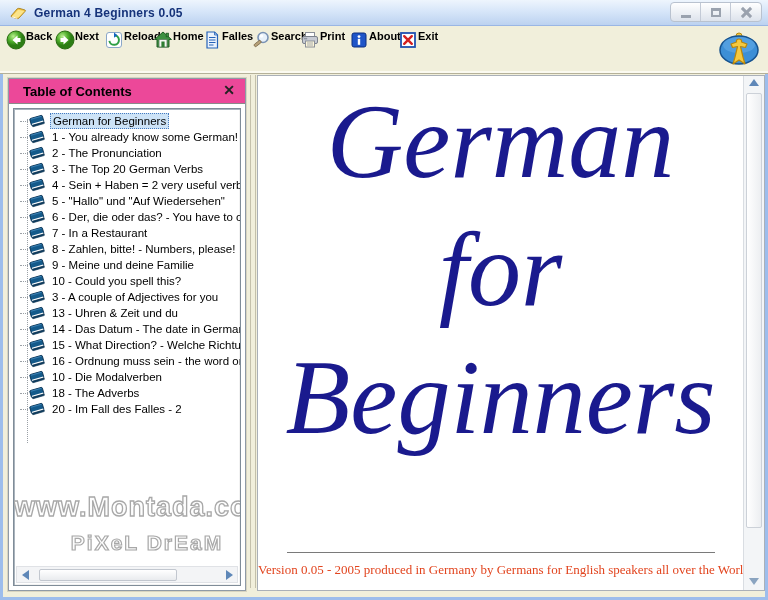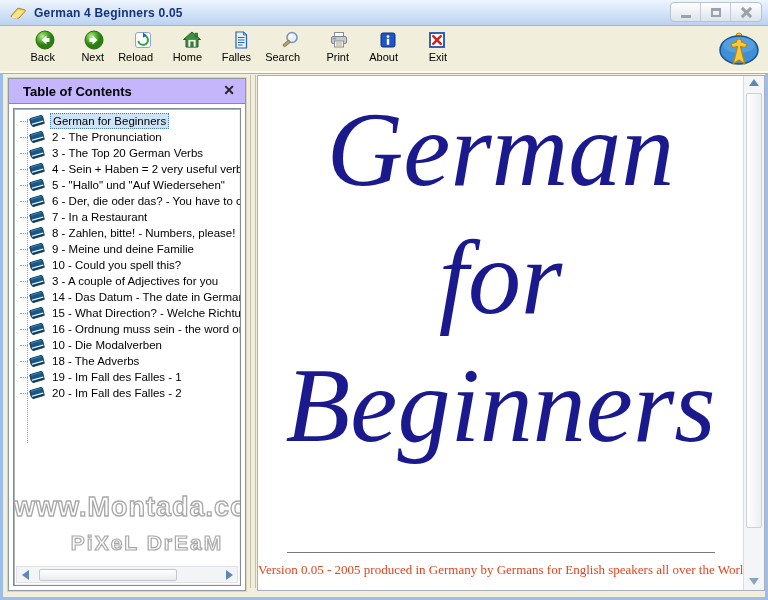--- a/index.html
+++ b/index.html
@@ -24,32 +24,32 @@
   .glyph-min{width:10px; height:3px; background:#9aa2ae; margin-top:8px;}
   .glyph-max{width:10px; height:9px; border:2px solid #9aa2ae; border-top-width:3px;}
   .glyph-x{position:relative; width:11px; height:11px;}
   .glyph-x:before,.glyph-x:after{content:""; position:absolute; left:4px; top:-1px; width:3px; height:13px; background:#9aa2ae;}
   .glyph-x:before{transform:rotate(45deg);} .glyph-x:after{transform:rotate(-45deg);}
 
   
   .toolbar{position:absolute; left:-3px; top:26px; width:768px; height:48px;
     background:#f1efdb; border-bottom:1px solid #b5b199;
     box-shadow:inset 0 -2px 0 #fbfaf0; display:flex; align-items:flex-start; padding:3px 0 0 6px;}
-  .tool-btn{width:49px; display:flex; flex-direction:column; align-items:flex-end; cursor:default;}
+  .tool-btn{width:49px; display:flex; flex-direction:row; align-items:flex-start; cursor:default;font-weight:bold;}
   .tool-icon{height:21px; display:flex; align-items:center; justify-content:center;}
   .tool-label{font-size:11px; color:#000; margin-top:1px; white-space:nowrap;}
   .brand-logo{position:absolute; right:7px; top:5px; width:44px; height:36px;}
 
   
   .main{position:absolute; left:0; top:75px; width:762px; height:519px; background:#f1efdb;}
 
   
   .toc-panel{position:absolute; left:5px; top:3px; width:238px; height:513px;
     background:#fff; border:1px solid #8f9aa6; box-shadow:0 0 0 1px #d8d4c0;}
-  .toc-header{position:absolute; left:0; top:0; right:0; height:25px; background:#c4b5fd;
+  .toc-header{position:absolute; left:0; top:0; right:0; height:25px; background:#ec4899;
     border-bottom:1px solid #8a8a8a; box-shadow:0 1px 0 #ffffff;}
   .toc-title{position:absolute; left:14px; top:5px; font-size:13px; font-weight:bold; color:#000;}
   .toc-close{position:absolute; right:10px; top:3px; font-size:14px; font-weight:bold; color:#222; cursor:default;}
   .toc-listbox{position:absolute; left:4px; top:29px; right:4px; bottom:4px; background:#fff;
     border:1px solid #7f8c98; box-shadow:inset 1px 1px 0 #aab4bd, inset -1px -1px 0 #f2f2f2; overflow:hidden;}
   .toc-tree{position:absolute; left:0; top:4px; right:0;}
   .tree-vline{position:absolute; left:13px; top:10px; width:0; border-left:1px dotted #9aa0a6;}
   .toc-row{position:relative; height:16px; display:flex; align-items:center; white-space:nowrap; overflow:hidden; padding-left:6px;}
   .conn{width:8px; height:0; border-top:1px dotted #9aa0a6; margin-right:1px; flex:0 0 auto;}
   .book{width:17px; height:14px; flex:0 0 auto; margin-right:4px; display:inline-flex;}
@@ -70,21 +70,21 @@
   .h-thumb{position:absolute; left:22px; width:138px; top:2px; height:12px;
     background:linear-gradient(#ffffff,#e9ebee); border:1px solid #c2c7cf; border-radius:2px;}
 
   
   .splitter{position:absolute; left:245px; top:0; width:9px; height:513px;
     background:repeating-linear-gradient(90deg,#f1efdb 0 2px,#c4c0aa 2px 3px,#f1efdb 3px 5px);}
 
   
   .content{position:absolute; left:254px; top:0px; right:0; height:516px; background:#fff; border:1px solid #aab0b8;}
   .content-body{position:absolute; left:0; top:0; right:21px; bottom:0; overflow:hidden;}
-  .big-title{margin-top:10px; text-align:center; font-family:"Liberation Serif", serif; font-style:italic;
+  .big-title{margin-top:2px; text-align:center; font-family:"Liberation Serif", serif; font-style:italic;
     font-size:106px; line-height:128px; color:var(--accent,#1a1a8e); white-space:nowrap;}
   .content-rule{position:absolute; left:29px; right:28px; bottom:37px; height:1px; background:#7a7a7a;}
   .content-footer{position:absolute; left:0; right:0; bottom:12px; text-align:center;
     font-family:"Liberation Serif", serif; font-size:13px; color:var(--footer-red,#e2441e); white-space:nowrap;}
 
   .vscroll{position:absolute; right:0; top:0; width:21px; bottom:0; background:#f3f5f7; border-left:1px solid #d9dde2;}
   .v-arrow-up{position:absolute; top:3px; left:0; right:0; display:flex; justify-content:center;}
   .v-arrow-down{position:absolute; bottom:5px; left:0; right:0; display:flex; justify-content:center;}
   .tri-up{width:0;height:0;border-left:5px solid transparent;border-right:5px solid transparent;border-bottom:7px solid #5e87b8;}
   .tri-down{width:0;height:0;border-left:5px solid transparent;border-right:5px solid transparent;border-top:7px solid #8aa4c0;}
@@ -264,20 +264,34 @@
               <span class="book">
                 <svg viewBox="0 0 17 14" width="17" height="14">
                   <g transform="rotate(-16 8 7)">
                     <rect x="1.5" y="2.8" width="13" height="7.2" rx="1" fill="#145a8a" stroke="#0a3354" stroke-width="0.9"></rect>
                     <rect x="2.4" y="8.2" width="11.6" height="1.8" fill="#ffffff"></rect>
                     <rect x="2.2" y="9.8" width="12.4" height="1.6" rx="0.6" fill="#0e4066" stroke="#082c48" stroke-width="0.6"></rect>
                     <path d="M2.6 3.6 L13.6 3.6" stroke="#3c82b4" stroke-width="1"></path>
                   </g>
                 </svg>
               </span>
+              <span class="row-label">1 - You already know some German!</span>
+            </div>
+            <div class="toc-row">
+              <span class="conn"></span>
+              <span class="book">
+                <svg viewBox="0 0 17 14" width="17" height="14">
+                  <g transform="rotate(-16 8 7)">
+                    <rect x="1.5" y="2.8" width="13" height="7.2" rx="1" fill="#145a8a" stroke="#0a3354" stroke-width="0.9"></rect>
+                    <rect x="2.4" y="8.2" width="11.6" height="1.8" fill="#ffffff"></rect>
+                    <rect x="2.2" y="9.8" width="12.4" height="1.6" rx="0.6" fill="#0e4066" stroke="#082c48" stroke-width="0.6"></rect>
+                    <path d="M2.6 3.6 L13.6 3.6" stroke="#3c82b4" stroke-width="1"></path>
+                  </g>
+                </svg>
+              </span>
               <span class="row-label">2 - The Pronunciation</span>
             </div>
             <div class="toc-row">
               <span class="conn"></span>
               <span class="book">
                 <svg viewBox="0 0 17 14" width="17" height="14">
                   <g transform="rotate(-16 8 7)">
                     <rect x="1.5" y="2.8" width="13" height="7.2" rx="1" fill="#145a8a" stroke="#0a3354" stroke-width="0.9"></rect>
                     <rect x="2.4" y="8.2" width="11.6" height="1.8" fill="#ffffff"></rect>
                     <rect x="2.2" y="9.8" width="12.4" height="1.6" rx="0.6" fill="#0e4066" stroke="#082c48" stroke-width="0.6"></rect>
@@ -404,20 +418,34 @@
               <span class="book">
                 <svg viewBox="0 0 17 14" width="17" height="14">
                   <g transform="rotate(-16 8 7)">
                     <rect x="1.5" y="2.8" width="13" height="7.2" rx="1" fill="#145a8a" stroke="#0a3354" stroke-width="0.9"></rect>
                     <rect x="2.4" y="8.2" width="11.6" height="1.8" fill="#ffffff"></rect>
                     <rect x="2.2" y="9.8" width="12.4" height="1.6" rx="0.6" fill="#0e4066" stroke="#082c48" stroke-width="0.6"></rect>
                     <path d="M2.6 3.6 L13.6 3.6" stroke="#3c82b4" stroke-width="1"></path>
                   </g>
                 </svg>
               </span>
+              <span class="row-label">13 - Uhren &amp; Zeit und du</span>
+            </div>
+            <div class="toc-row">
+              <span class="conn"></span>
+              <span class="book">
+                <svg viewBox="0 0 17 14" width="17" height="14">
+                  <g transform="rotate(-16 8 7)">
+                    <rect x="1.5" y="2.8" width="13" height="7.2" rx="1" fill="#145a8a" stroke="#0a3354" stroke-width="0.9"></rect>
+                    <rect x="2.4" y="8.2" width="11.6" height="1.8" fill="#ffffff"></rect>
+                    <rect x="2.2" y="9.8" width="12.4" height="1.6" rx="0.6" fill="#0e4066" stroke="#082c48" stroke-width="0.6"></rect>
+                    <path d="M2.6 3.6 L13.6 3.6" stroke="#3c82b4" stroke-width="1"></path>
+                  </g>
+                </svg>
+              </span>
               <span class="row-label">14 - Das Datum - The date  in German</span>
             </div>
             <div class="toc-row">
               <span class="conn"></span>
               <span class="book">
                 <svg viewBox="0 0 17 14" width="17" height="14">
                   <g transform="rotate(-16 8 7)">
                     <rect x="1.5" y="2.8" width="13" height="7.2" rx="1" fill="#145a8a" stroke="#0a3354" stroke-width="0.9"></rect>
                     <rect x="2.4" y="8.2" width="11.6" height="1.8" fill="#ffffff"></rect>
                     <rect x="2.2" y="9.8" width="12.4" height="1.6" rx="0.6" fill="#0e4066" stroke="#082c48" stroke-width="0.6"></rect>
@@ -461,34 +489,20 @@
                 <svg viewBox="0 0 17 14" width="17" height="14">
                   <g transform="rotate(-16 8 7)">
                     <rect x="1.5" y="2.8" width="13" height="7.2" rx="1" fill="#145a8a" stroke="#0a3354" stroke-width="0.9"></rect>
                     <rect x="2.4" y="8.2" width="11.6" height="1.8" fill="#ffffff"></rect>
                     <rect x="2.2" y="9.8" width="12.4" height="1.6" rx="0.6" fill="#0e4066" stroke="#082c48" stroke-width="0.6"></rect>
                     <path d="M2.6 3.6 L13.6 3.6" stroke="#3c82b4" stroke-width="1"></path>
                   </g>
                 </svg>
               </span>
               <span class="row-label">18 - The Adverbs</span>
-            </div>
-            <div class="toc-row">
-              <span class="conn"></span>
-              <span class="book">
-                <svg viewBox="0 0 17 14" width="17" height="14">
-                  <g transform="rotate(-16 8 7)">
-                    <rect x="1.5" y="2.8" width="13" height="7.2" rx="1" fill="#145a8a" stroke="#0a3354" stroke-width="0.9"></rect>
-                    <rect x="2.4" y="8.2" width="11.6" height="1.8" fill="#ffffff"></rect>
-                    <rect x="2.2" y="9.8" width="12.4" height="1.6" rx="0.6" fill="#0e4066" stroke="#082c48" stroke-width="0.6"></rect>
-                    <path d="M2.6 3.6 L13.6 3.6" stroke="#3c82b4" stroke-width="1"></path>
-                  </g>
-                </svg>
-              </span>
-              <span class="row-label">19 - Im Fall des Falles - 1</span>
             </div>
             <div class="toc-row">
               <span class="conn"></span>
               <span class="book">
                 <svg viewBox="0 0 17 14" width="17" height="14">
                   <g transform="rotate(-16 8 7)">
                     <rect x="1.5" y="2.8" width="13" height="7.2" rx="1" fill="#145a8a" stroke="#0a3354" stroke-width="0.9"></rect>
                     <rect x="2.4" y="8.2" width="11.6" height="1.8" fill="#ffffff"></rect>
                     <rect x="2.2" y="9.8" width="12.4" height="1.6" rx="0.6" fill="#0e4066" stroke="#082c48" stroke-width="0.6"></rect>
                     <path d="M2.6 3.6 L13.6 3.6" stroke="#3c82b4" stroke-width="1"></path>

